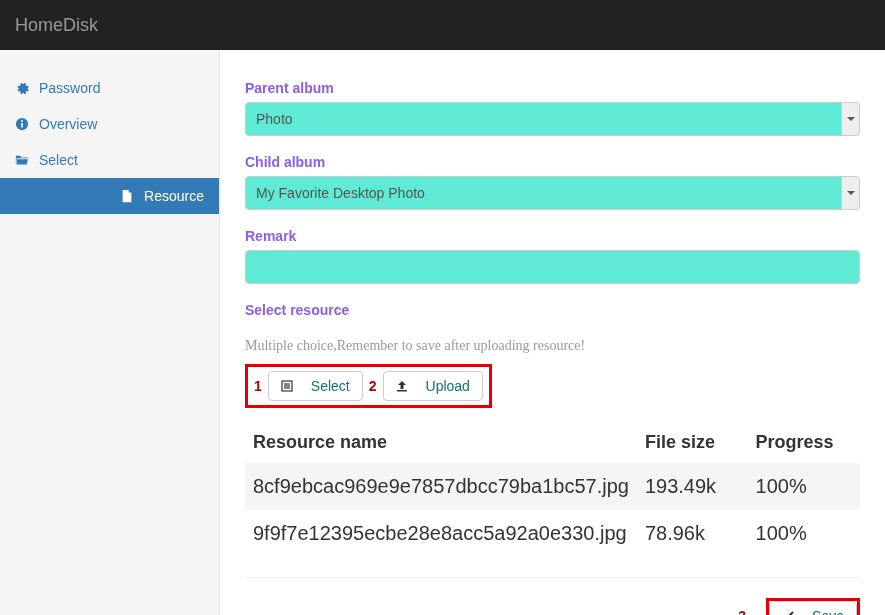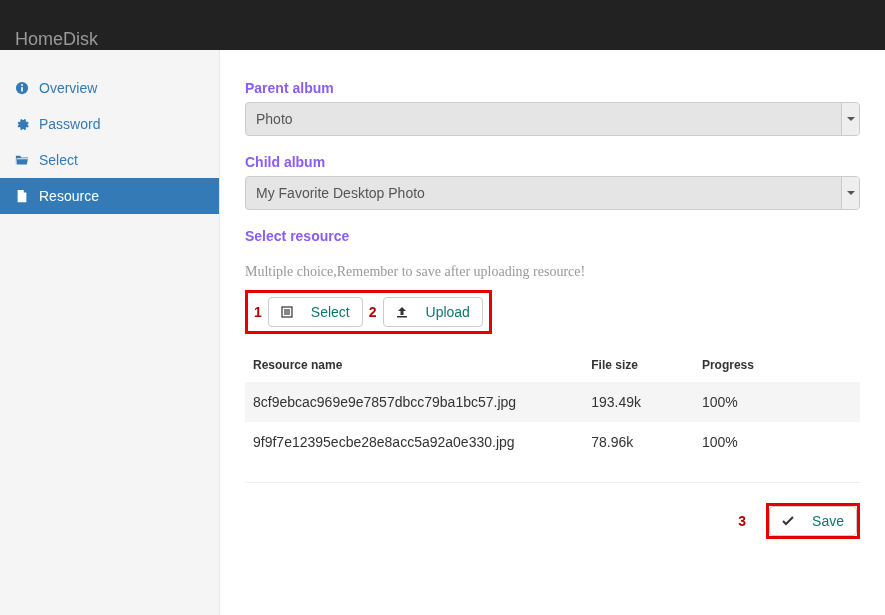--- a/index.html
+++ b/index.html
@@ -1,68 +1,68 @@
 <!DOCTYPE html>
 <html><head>
 <meta charset="utf-8">
 <style>
 * { box-sizing: border-box; margin: 0; padding: 0; }
 body { font-family: "Helvetica Neue", Helvetica, Arial, sans-serif; font-size: 14px; color: #333; background: #fff; width: 885px; height: 615px; overflow: hidden; }
-.topbar { background: #222; height: 50px; display: flex; align-items: flex-end; padding: 0 15px; }
+.topbar { background: #222; height: 50px; display: flex; align-items: center; padding: 0 15px; }
 .brand { color: #999; font-size: 18px; }
 .layout { display: flex; height: calc(615px - 50px); }
 .sidebar { width: 220px; background: #f5f5f5; border-right: 1px solid #e7e7e7; padding-top: 20px; }
 .nav-item { display: flex; align-items: center; gap: 10px; padding: 10px 15px; color: #337ab7; cursor: pointer; font-size: 14px; }
-.nav-item.active { background: #337ab7; color: #fff; }
+.nav-item.active { background: #337ab7; color: #fff; justify-content: flex-end; }
 .nav-icon { width: 14px; height: 14px; display: inline-flex; align-items: center; justify-content: center; }
 .main { flex: 1; background: #fff; padding: 30px 25px 10px 25px; overflow-y: auto; }
 .form-group { margin-bottom: 18px; }
 .label { font-weight: 700; color: #8b5cf6; margin-bottom: 6px; display: block; font-size: 14px; }
-.select, .input { width: 100%; height: 34px; border: 1px solid #ccc; border-radius: 4px; padding: 6px 10px; font-size: 14px; background: #e5e5e5; color: #555; }
+.select, .input { width: 100%; height: 34px; border: 1px solid #ccc; border-radius: 4px; padding: 6px 10px; font-size: 14px; background: #5eead4; color: #555; }
 .select { appearance: none; position: relative; }
 .select-wrap { position: relative; }
 .select-caret { position: absolute; right: 1px; top: 1px; bottom: 1px; width: 18px; background: #eee; border-left: 1px solid #ccc; display: flex; align-items: center; justify-content: center; border-radius: 0 3px 3px 0; pointer-events: none; }
 .hint { color: #999; font-size: 14px; margin-top: 20px; font-family: Liberation Serif, serif; }
 .redbox { border: 3px solid #e60000; padding: 4px 6px; display: inline-flex; align-items: center; gap: 6px; margin-top: 10px; }
 .annot { color: #b30000; font-weight: 700; font-size: 14px; }
 .btn { display: inline-flex; align-items: center; gap: 18px; padding: 6px 12px; border: 1px solid #ccc; border-radius: 4px; background: #fff; color: #0f766e; font-size: 14px; cursor: pointer; }
 .table { width: 100%; border-collapse: collapse; margin-top: 14px; }
-.table th { text-align: left; font-weight: 700; padding: 10px 8px; font-size: 12px; }
-.table td { padding: 12px 8px; font-size: 14px; }
+.table th { text-align: left; font-weight: 700; padding: 10px 8px; font-size: 18px; }
+.table td { padding: 12px 8px; font-size: 20px; }
 .table tr.row0 td { background: #f5f5f5; }
 .footer { display: flex; justify-content: flex-end; align-items: center; gap: 20px; padding-top: 20px; border-top: 1px solid #eee; margin-top: 20px; }
 .savebox { border: 3px solid #e60000; padding: 0; }
 svg { display: block; }
 </style>
 </head>
 <body>
 
 <div class="topbar">
   <span class="brand">HomeDisk</span>
 </div>
 
 <div class="layout">
   <div class="sidebar">
     <div class="nav-item">
       <span class="nav-icon">
         <svg width="14" height="14" viewBox="0 0 16 16" fill="#337ab7">
+            <path d="M8 5a3 3 0 100 6 3 3 0 000-6zm6.4 3l1.3-1-1-1.7-1.6.4a5 5 0 00-.9-.9l.4-1.6-1.7-1-1 1.3a5 5 0 00-1.2 0l-1-1.3-1.7 1 .4 1.6a5 5 0 00-.9.9l-1.6-.4-1 1.7 1.3 1a5 5 0 000 1.2l-1.3 1 1 1.7 1.6-.4c.3.3.6.6.9.9l-.4 1.6 1.7 1 1-1.3a5 5 0 001.2 0l1 1.3 1.7-1-.4-1.6c.3-.3.6-.6.9-.9l1.6.4 1-1.7-1.3-1a5 5 0 000-1.2z"></path>
+          </svg>
+      </span>
+      <span>Password</span>
+    </div>
+    <div class="nav-item">
+      <span class="nav-icon">
+        <svg width="14" height="14" viewBox="0 0 16 16" fill="#337ab7">
             <circle cx="8" cy="8" r="7"></circle>
             <rect x="7" y="7" width="2" height="5" fill="#f5f5f5"></rect>
             <circle cx="8" cy="4.5" r="1.2" fill="#f5f5f5"></circle>
           </svg>
       </span>
       <span>Overview</span>
-    </div>
-    <div class="nav-item">
-      <span class="nav-icon">
-        <svg width="14" height="14" viewBox="0 0 16 16" fill="#337ab7">
-            <path d="M8 5a3 3 0 100 6 3 3 0 000-6zm6.4 3l1.3-1-1-1.7-1.6.4a5 5 0 00-.9-.9l.4-1.6-1.7-1-1 1.3a5 5 0 00-1.2 0l-1-1.3-1.7 1 .4 1.6a5 5 0 00-.9.9l-1.6-.4-1 1.7 1.3 1a5 5 0 000 1.2l-1.3 1 1 1.7 1.6-.4c.3.3.6.6.9.9l-.4 1.6 1.7 1 1-1.3a5 5 0 001.2 0l1 1.3 1.7-1-.4-1.6c.3-.3.6-.6.9-.9l1.6.4 1-1.7-1.3-1a5 5 0 000-1.2z"></path>
-          </svg>
-      </span>
-      <span>Password</span>
     </div>
     <div class="nav-item">
       <span class="nav-icon">
         <svg width="14" height="14" viewBox="0 0 16 16" fill="#337ab7">
             <path d="M1 3h5l1 2h8v1H2l-1 7V3zm1.3 4h12.4l-1.2 6H1.8l.5-6z"></path>
           </svg>
       </span>
       <span>Select</span>
     </div>
     <div class="nav-item active">
@@ -94,20 +94,24 @@
       <div class="select-wrap">
         <input class="select" readonly="" value="My Favorite Desktop Photo" style="">
         <span class="select-caret">
           <svg width="8" height="8" viewBox="0 0 8 8" fill="#555">
               <path d="M0 2l4 4 4-4z"></path>
             </svg>
         </span>
       </div>
     </div>
 
+    <div class="form-group">
+      <label class="label">Remark</label>
+      <input class="input" value="" style="">
+    </div>
 
     <div class="form-group">
       <label class="label">Select resource</label>
       <div class="hint">Multiple choice,Remember to save after uploading resource!</div>
 
       <div class="redbox">
         <span class="annot">1</span>
         <button class="btn">
           <span>
             <svg width="12" height="12" viewBox="0 0 12 12" fill="none" stroke="#333" stroke-width="1.2">

